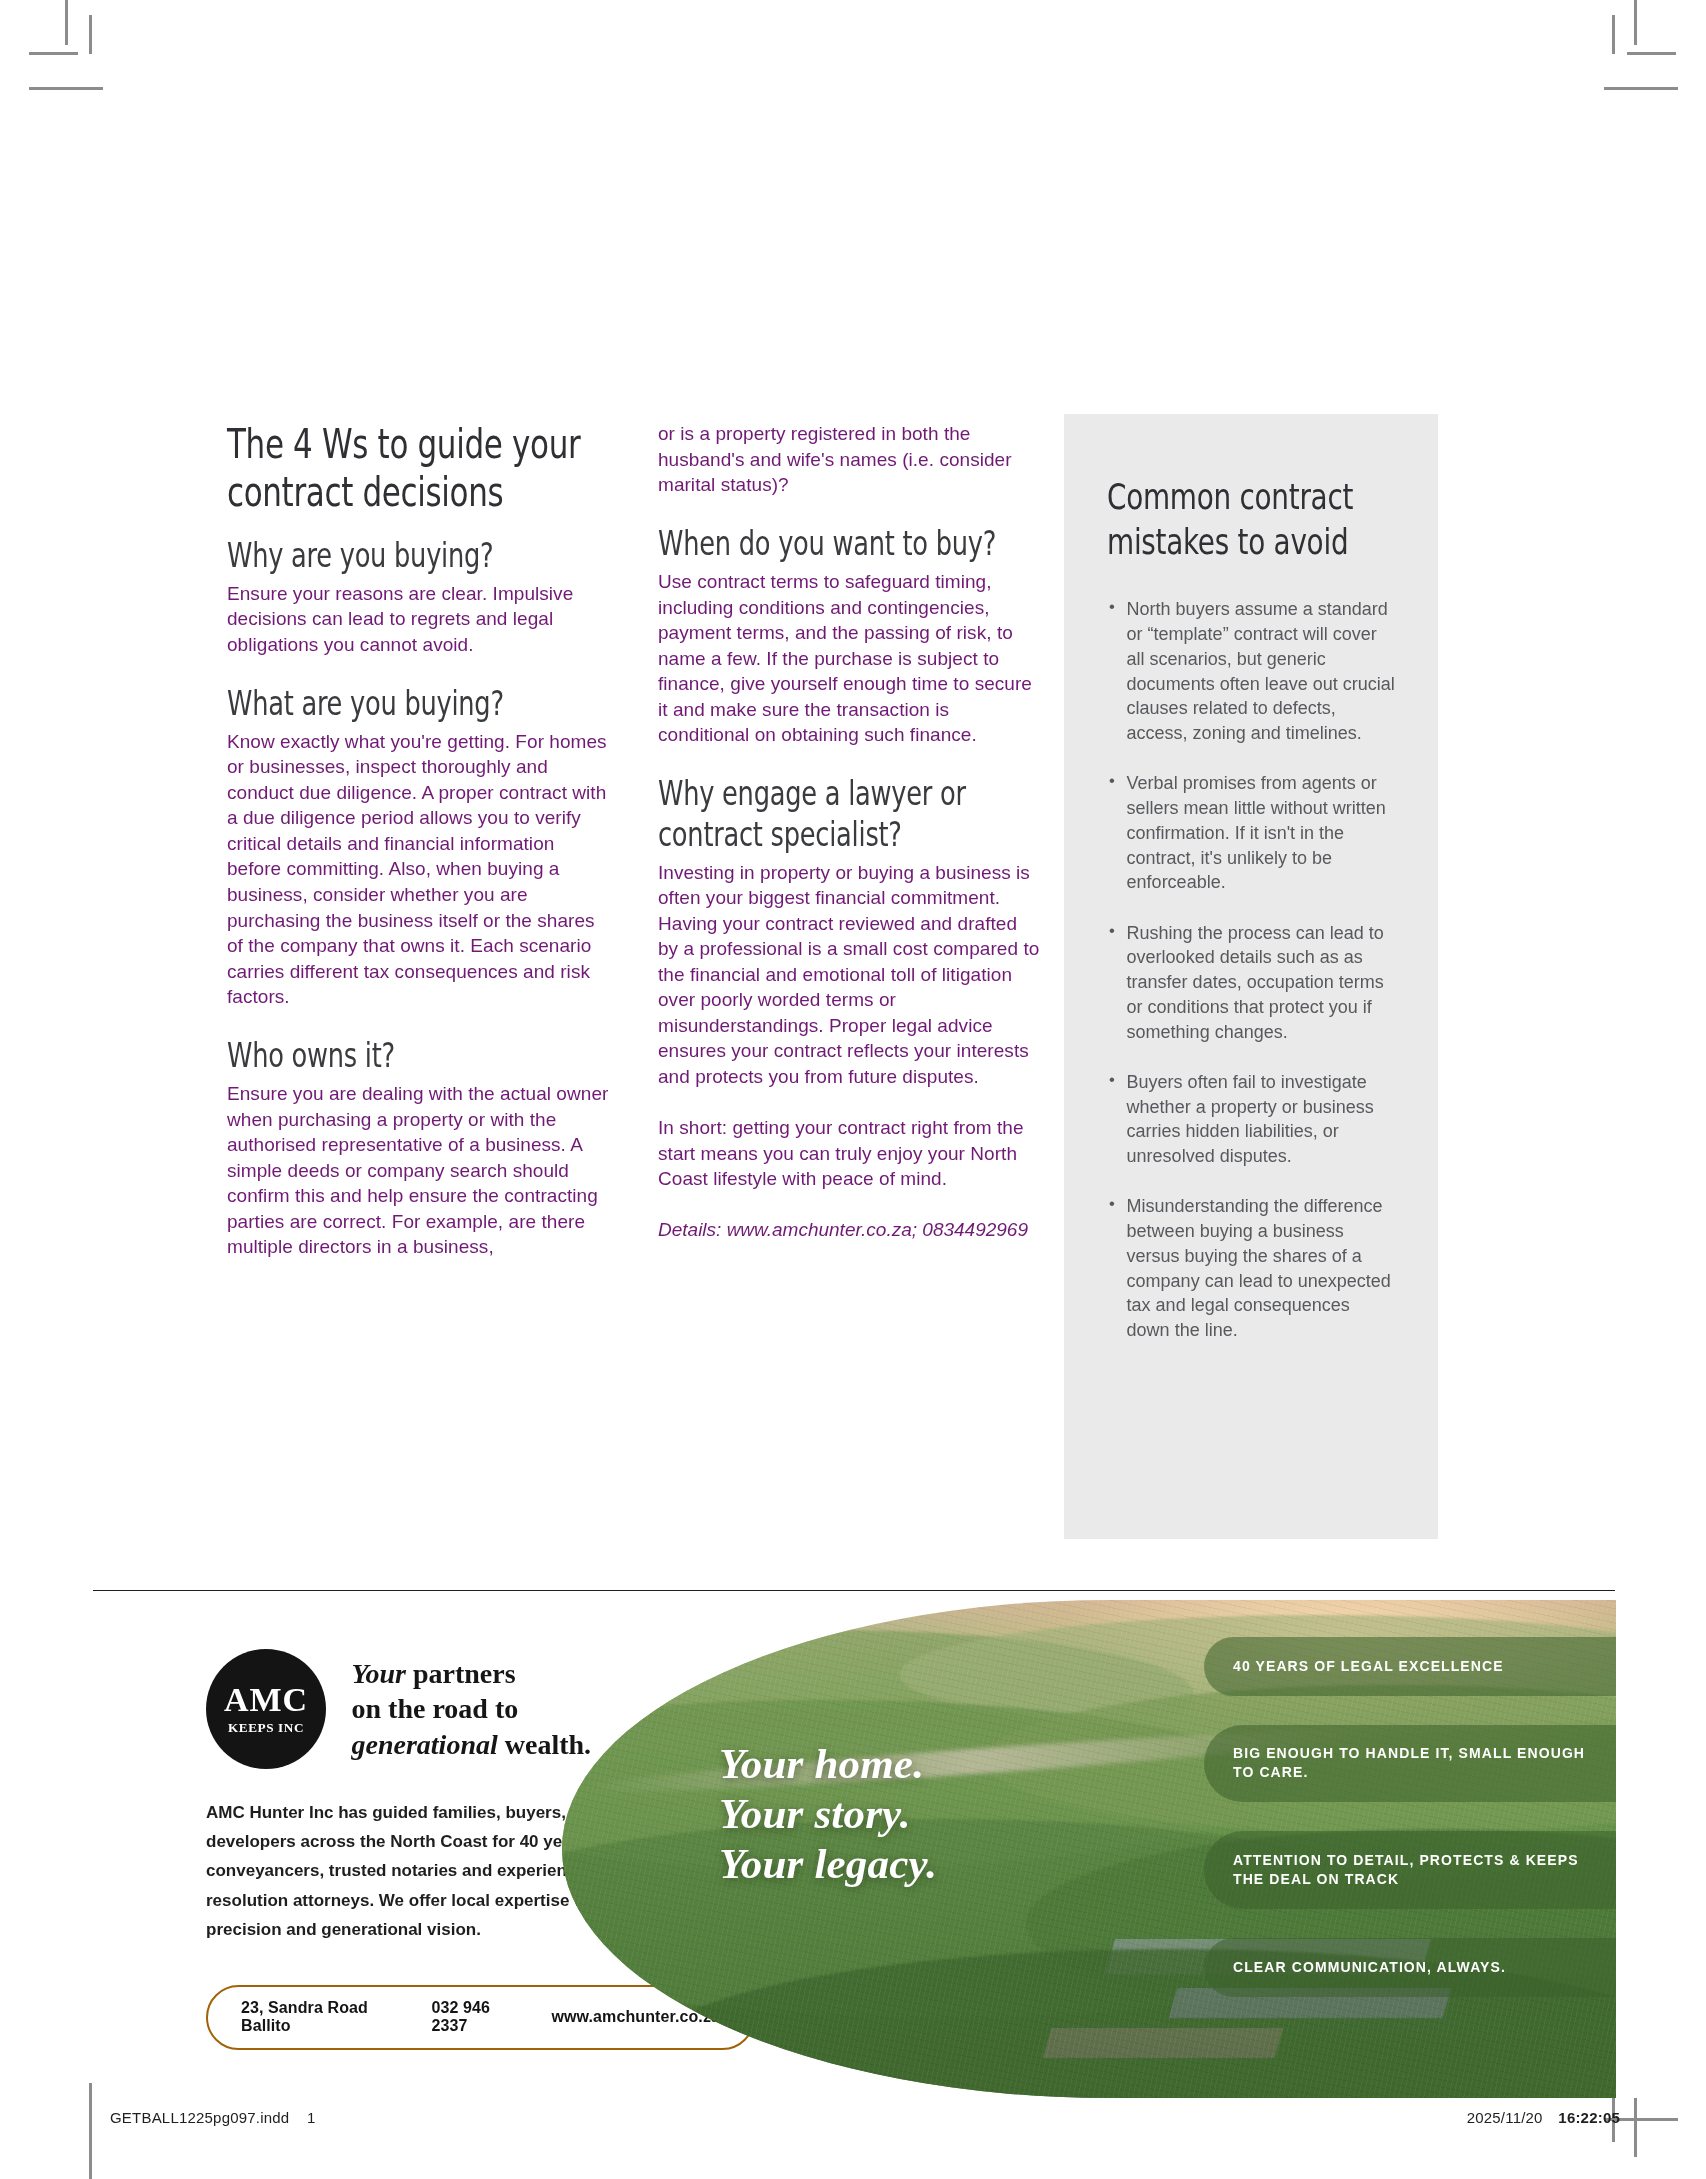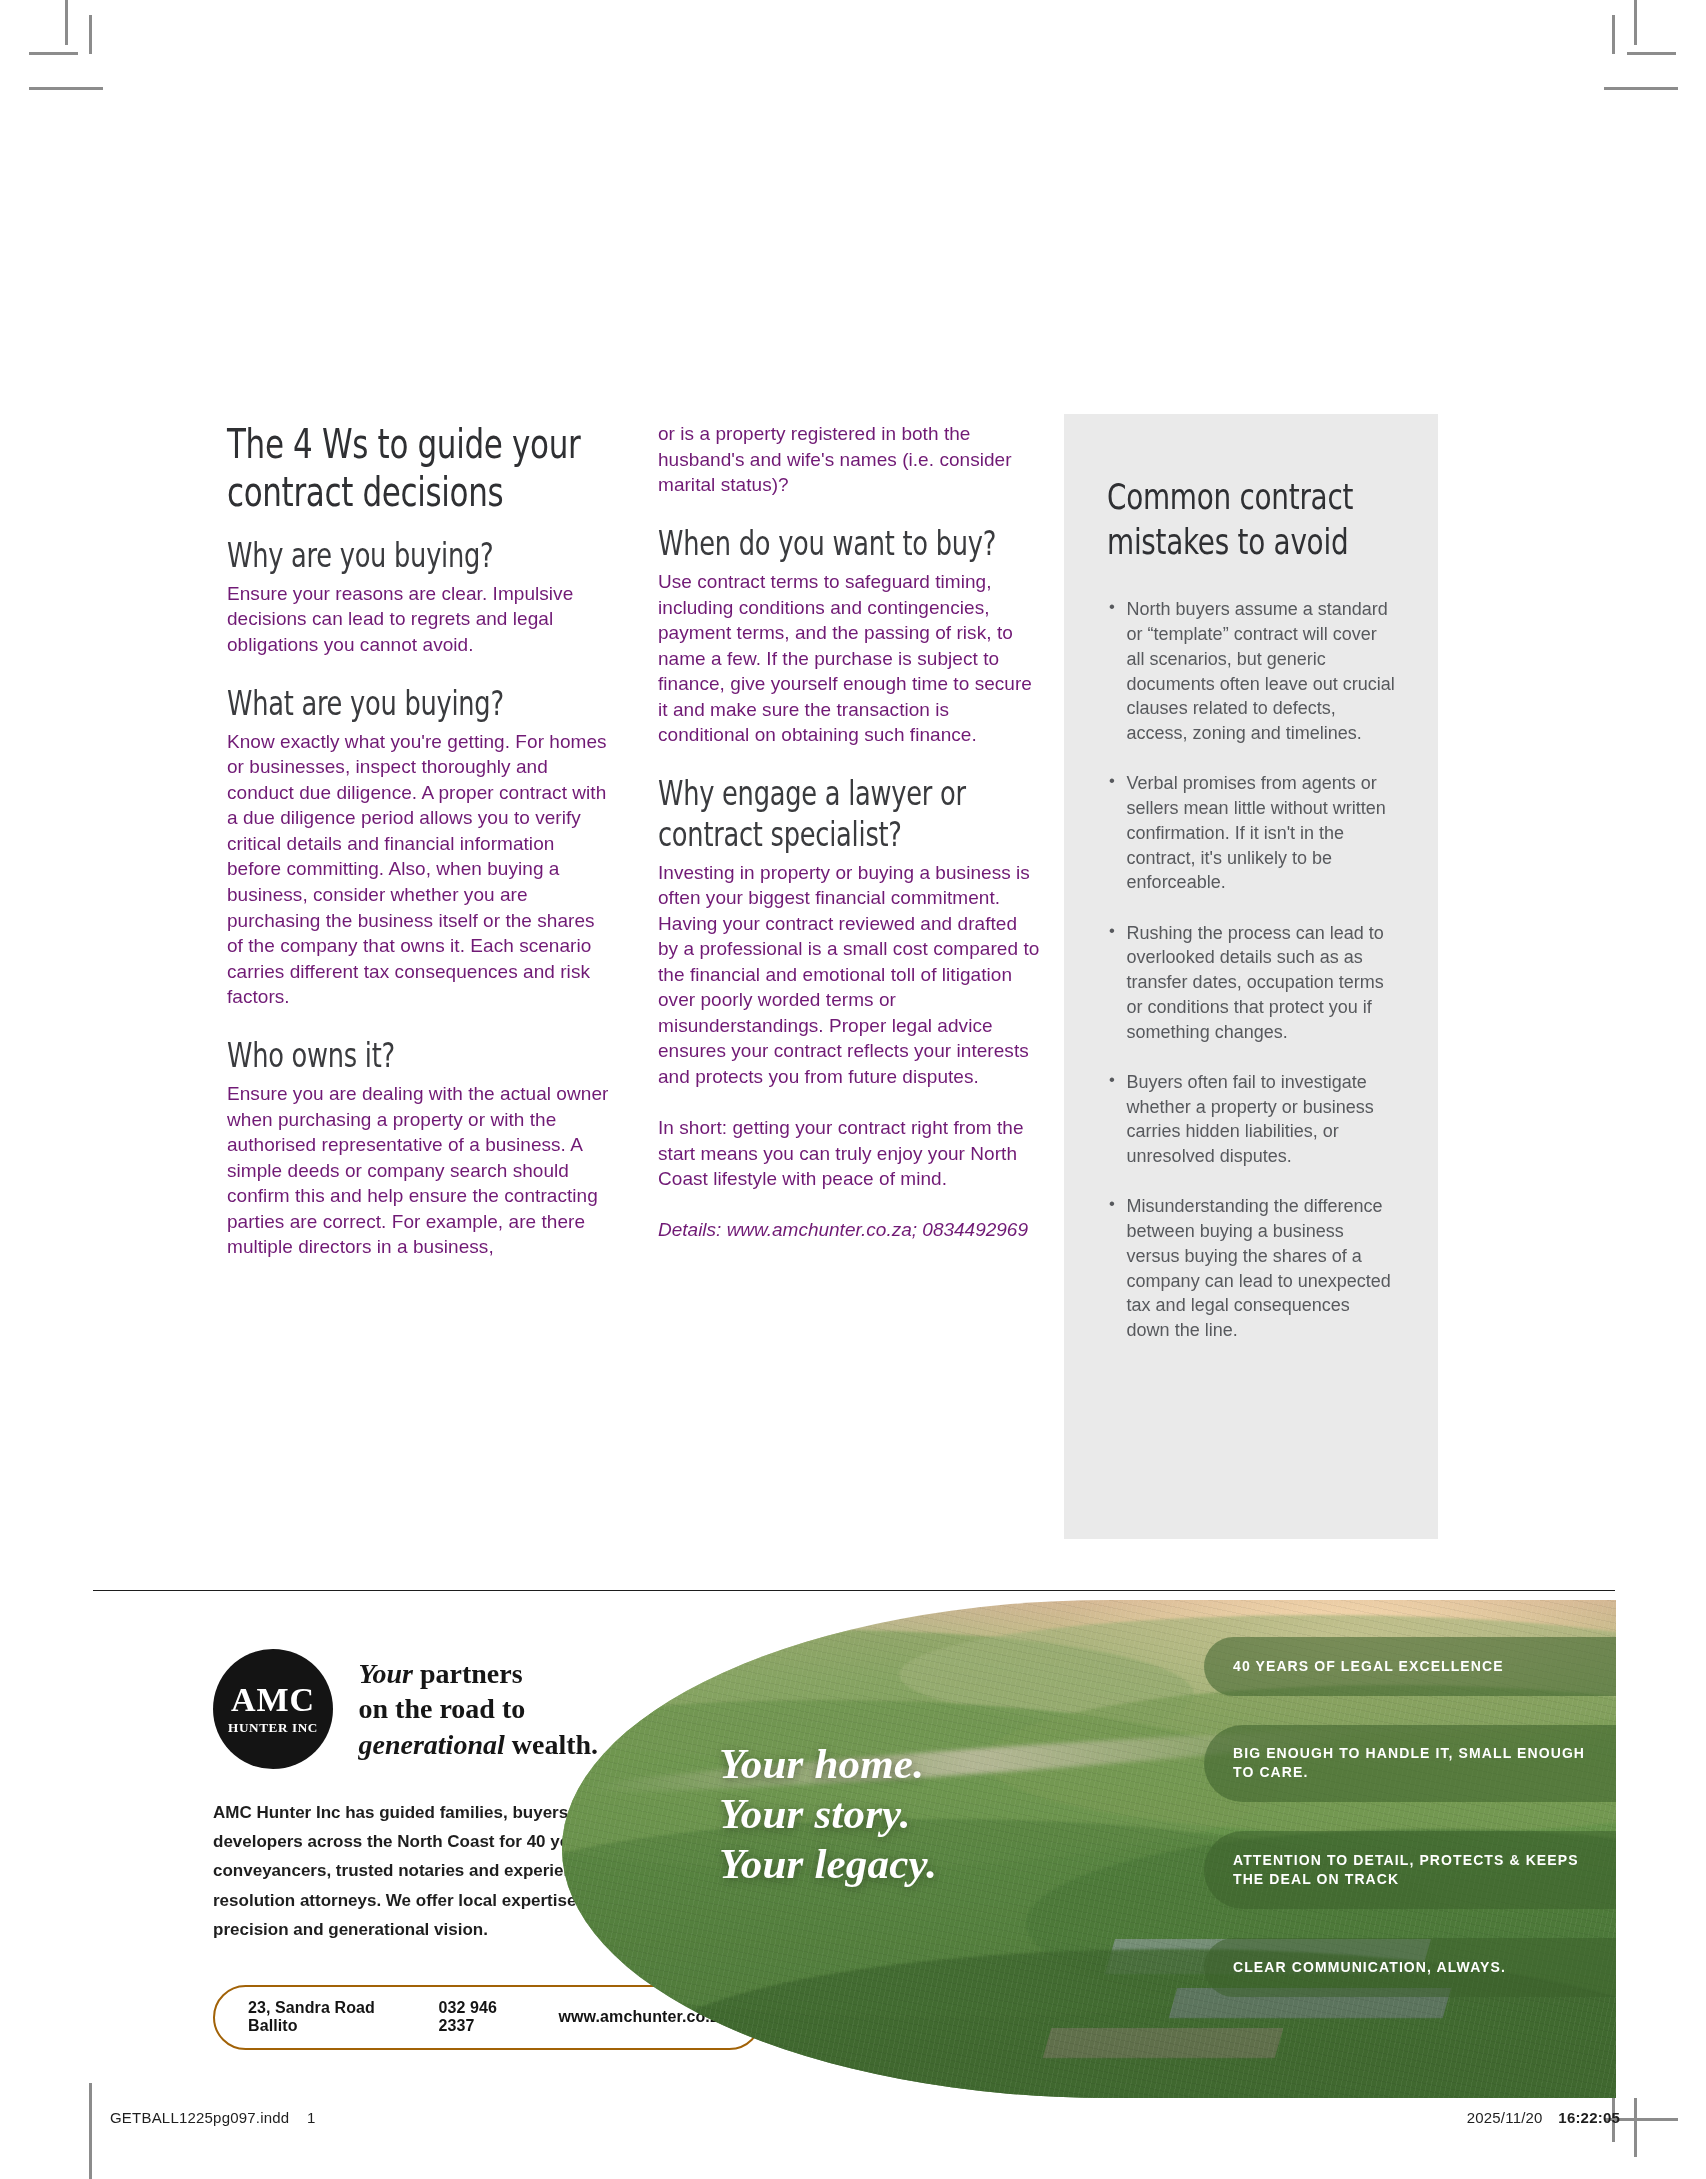--- a/index.html
+++ b/index.html
@@ -135,21 +135,21 @@
     left: 93px;
     top: 1590px;
     width: 1522px;
     height: 1px;
     background: #1d1d1d;
   }
 
   
   .ad { position: absolute; left: 93px; top: 1600px; width: 1522px; height: 498px; }
 
-  .ad-left { position: absolute; left: 120px; top: 49px; width: 549px; }
+  .ad-left { position: absolute; left: 113px; top: 49px; width: 549px; }
 
   .logo-row { display: flex; align-items: center; gap: 25.5px; }
 
   .logo-circle {
     width: 120px; height: 120px;
     border-radius: 50%;
     background: #141414;
     display: flex;
     flex-direction: column;
     align-items: center;
@@ -388,21 +388,21 @@
   </aside>
 
   <div class="divider"></div>
 
   <section class="ad">
 
     <div class="ad-left">
       <div class="logo-row">
         <div class="logo-circle">
           <div class="logo-amc">AMC</div>
-          <div class="logo-hunter">HUNTER INC</div>
+          <div class="logo-hunter">KEEPS INC</div>
         </div>
         <div class="tagline">
           <div><span class="it">Your</span><span> partners</span></div>
           <div>on the road to</div>
           <div><span class="it">generational</span><span> wealth.</span></div>
         </div>
       </div>
 
       <p class="ad-copy"><span>AMC Hunter Inc has guided families, buyers, sellers and developers across the North Coast for </span><b>40 years</b><span> as specialist conveyancers, trusted notaries and experienced dispute-resolution attorneys. We offer local expertise with proven precision and generational vision.</span></p>
 

